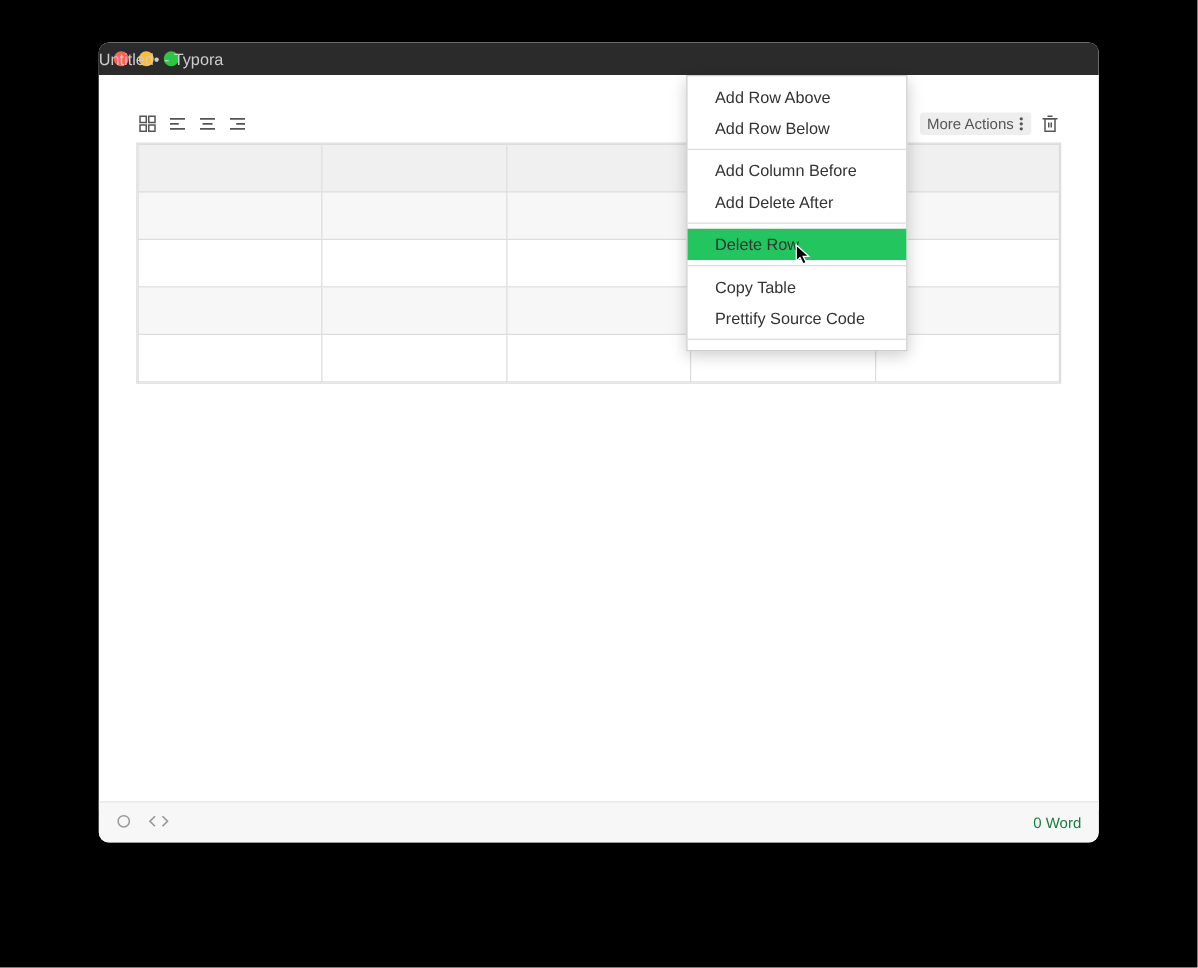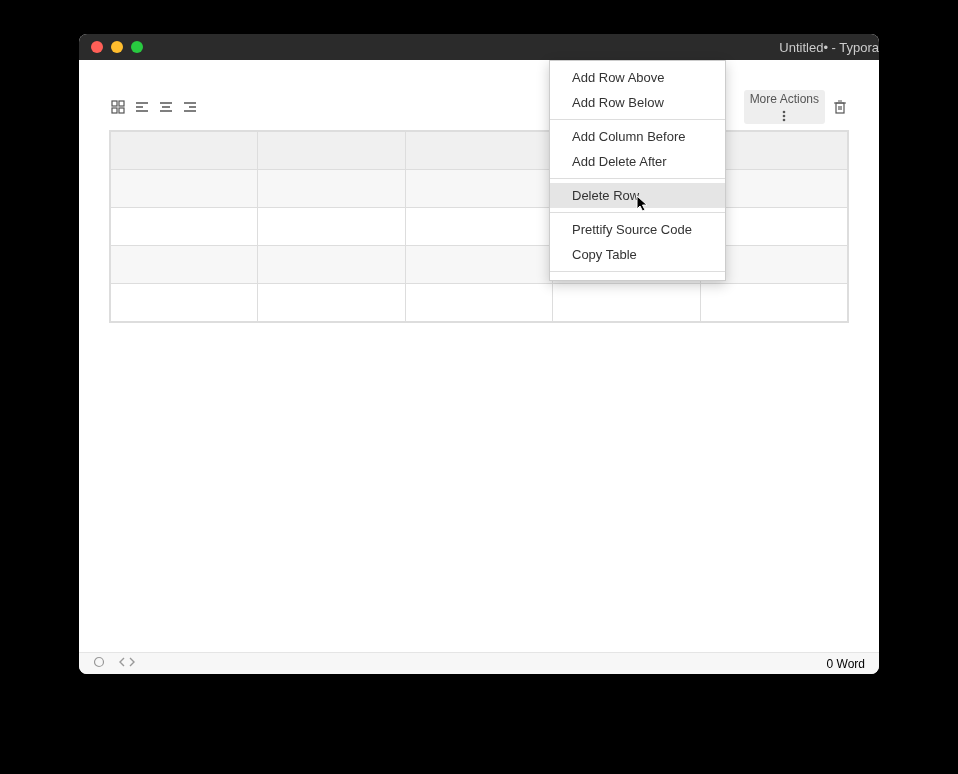--- a/index.html
+++ b/index.html
@@ -39,21 +39,21 @@
       width: 12px;
       height: 12px;
       border-radius: 50%;
     }
     .tl-close { background: #ff5f57; }
     .tl-min { background: #ffbd2e; }
     .tl-max { background: #28c940; }
     .title-text {
       position: absolute;
       left: 0; right: 0;
-      text-align: right;
+      text-align: left;
       color: #ccc;
       font-size: 13px;
       pointer-events: none;
     }
     .content {
       position: relative;
       height: calc(100% - 26px - 26px);
       padding: 30px 30px 10px 30px;
       background: #fff;
     }
@@ -81,21 +81,20 @@
     .more-actions {
       display: flex;
       align-items: center;
       gap: 4px;
       background: #eee;
       padding: 2px 6px;
       border-radius: 3px;
       font-size: 12px;
       color: #555;
       cursor: pointer;
-      flex-direction: column;
     }
     .table-wrap {
       border: 1px solid #ddd;
     }
     table.mdtable {
       width: 100%;
       border-collapse: collapse;
       table-layout: fixed;
     }
     table.mdtable td, table.mdtable th {
@@ -121,39 +120,39 @@
       z-index: 100;
       padding: 4px 0;
     }
     .menu-item {
       padding: 5px 22px;
       font-size: 13px;
       color: #333;
       cursor: pointer;
     }
     .menu-item.hover {
-      background: #e5e5e5;
+      background: #22c55e;
     }
     .menu-sep {
       height: 1px;
       background: #ddd;
       margin: 4px 0;
     }
     .statusbar {
       position: absolute;
       left: 0; right: 0; bottom: 0;
-      height: 22px;
+      height: 33px;
       background: #f7f7f7;
       border-top: 1px solid #e5e5e5;
       display: flex;
       align-items: center;
       justify-content: space-between;
       padding: 0 14px;
       font-size: 12px;
-      color: #000000;
+      color: #15803d;
     }
     .status-left {
       display: flex;
       align-items: center;
       gap: 14px;
     }
     .status-right {}
     .cursor-arrow {
       position: absolute;
       left: 636px;
@@ -274,22 +273,22 @@
 
   <div class="context-menu">
     <div class="menu-item">Add Row Above</div>
     <div class="menu-item">Add Row Below</div>
     <div class="menu-sep"></div>
     <div class="menu-item">Add Column Before</div>
     <div class="menu-item">Add Delete After</div>
     <div class="menu-sep"></div>
     <div class="menu-item hover">Delete Row</div>
     <div class="menu-sep"></div>
+    <div class="menu-item">Copy Table</div>
     <div class="menu-item">Prettify Source Code</div>
-    <div class="menu-item">Copy Table</div>
     <div class="menu-sep"></div>
   </div>
 
   <div class="statusbar">
     <div class="status-left">
       <span>
         <svg width="12" height="12" viewBox="0 0 12 12" fill="none" stroke="#999" stroke-width="1.2">
             <circle cx="6" cy="6" r="4.5"></circle>
           </svg>
       </span>

